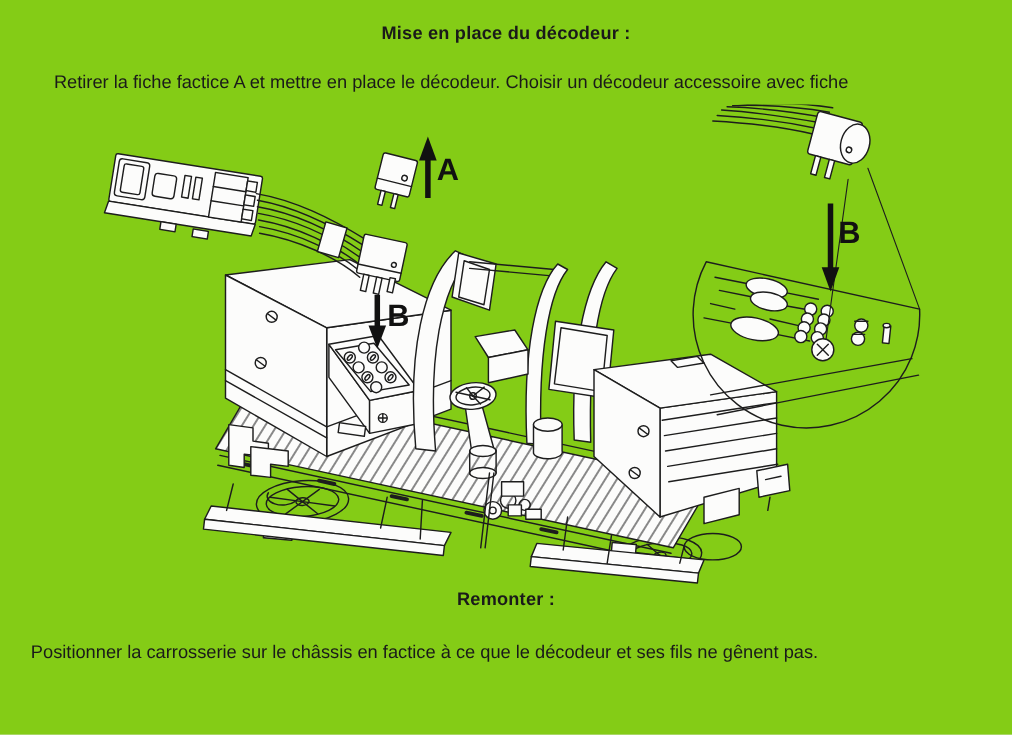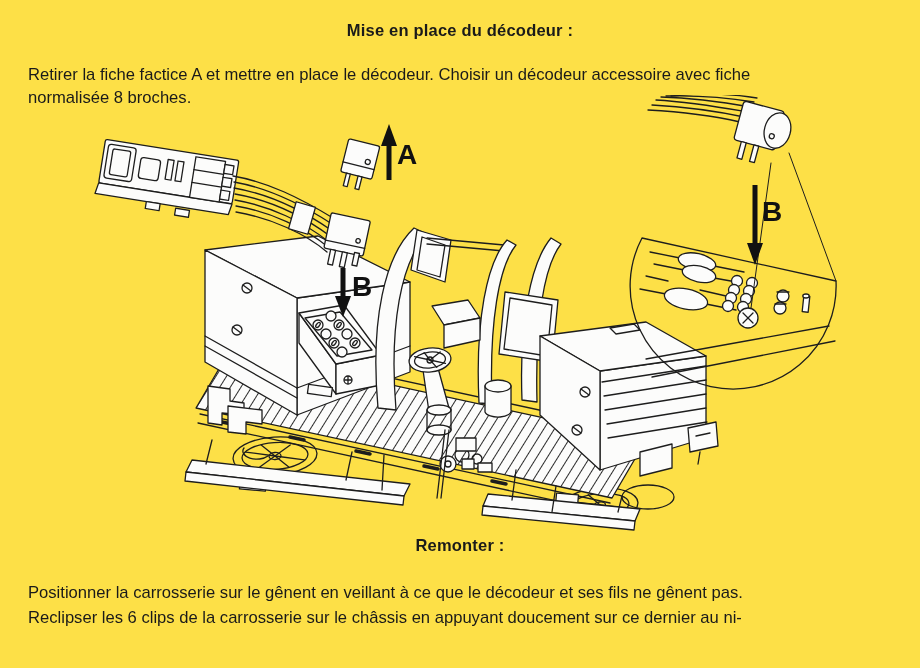--- a/index.html
+++ b/index.html
@@ -1,46 +1,45 @@
 <!DOCTYPE html>
 <html><head>
 <meta charset="utf-8">
 <style>
   html,body{margin:0;padding:0;background:#e8e8e8;}
   .page{
     position:relative;width:920px;height:668px;margin:0 auto;
-    background:#fde047;color:#1a1a1a;overflow:hidden;
+    background:#84cc16;color:#1a1a1a;overflow:hidden;
     font-family:"Liberation Sans",sans-serif;
   }
   .heading{
     position:absolute;left:0;width:100%;text-align:center;
     font-weight:bold;font-size:16.5px;letter-spacing:.2px;
   }
   .para{position:absolute;left:28px;right:22px;font-size:16.6px;}
   .para .ln{white-space:nowrap;}
   #install-title{top:21px;}
-  #install-para{top:64px;line-height:22.5px;}
+  #install-para{top:64px;line-height:22.5px;margin-left:21px;}
   #reassembly-title{top:536px;}
   #reassembly-para{top:580px;line-height:25px;}
   #figure-svg{position:absolute;left:0;top:95px;}
   .figlabel{
     font-family:"Liberation Sans",sans-serif;font-weight:bold;font-size:28px;
     fill:#111;
   }
 </style>
 </head>
 <body>
 
 <div class="page">
 
   <div class="heading" id="install-title">Mise en place du décodeur :</div>
 
   <div class="para" id="install-para">
     <div class="ln">Retirer la fiche factice A et mettre en place le décodeur. Choisir un décodeur accessoire avec fiche</div>
-    <div class="ln">normalisée 8 broches.</div>
   </div>
 
   <svg id="figure-svg" width="920" height="452" viewBox="0 95 920 452" xmlns="http://www.w3.org/2000/svg">
     <defs>
       <pattern id="hatch" width="9" height="9" patternUnits="userSpaceOnUse" patternTransform="rotate(32)">
         <rect width="9" height="9" fill="#fcfcfb"></rect>
         <line x1="4.5" y1="-1" x2="4.5" y2="10" stroke="#2c2c2c" stroke-width="1"></line>
       </pattern>
     </defs>
 
@@ -357,17 +356,16 @@
         <polygon points="381,146 397,146 389,124"></polygon>
       </g>
       <text class="figlabel" x="397" y="164" stroke="none">A</text>
 
     </g>
   </svg>
 
   <div class="heading" id="reassembly-title">Remonter :</div>
 
   <div class="para" id="reassembly-para">
-    <div class="ln">Positionner la carrosserie sur le gênent en veillant à ce que le décodeur et ses fils ne gênent pas.</div>
-    <div class="ln">Reclipser les 6 clips de la carrosserie sur le châssis en appuyant doucement sur ce dernier au ni-</div>
+    <div class="ln">Positionner la carrosserie sur le châssis en factice à ce que le décodeur et ses fils ne gênent pas.</div>
   </div>
 
 </div>
 
 </body></html>

